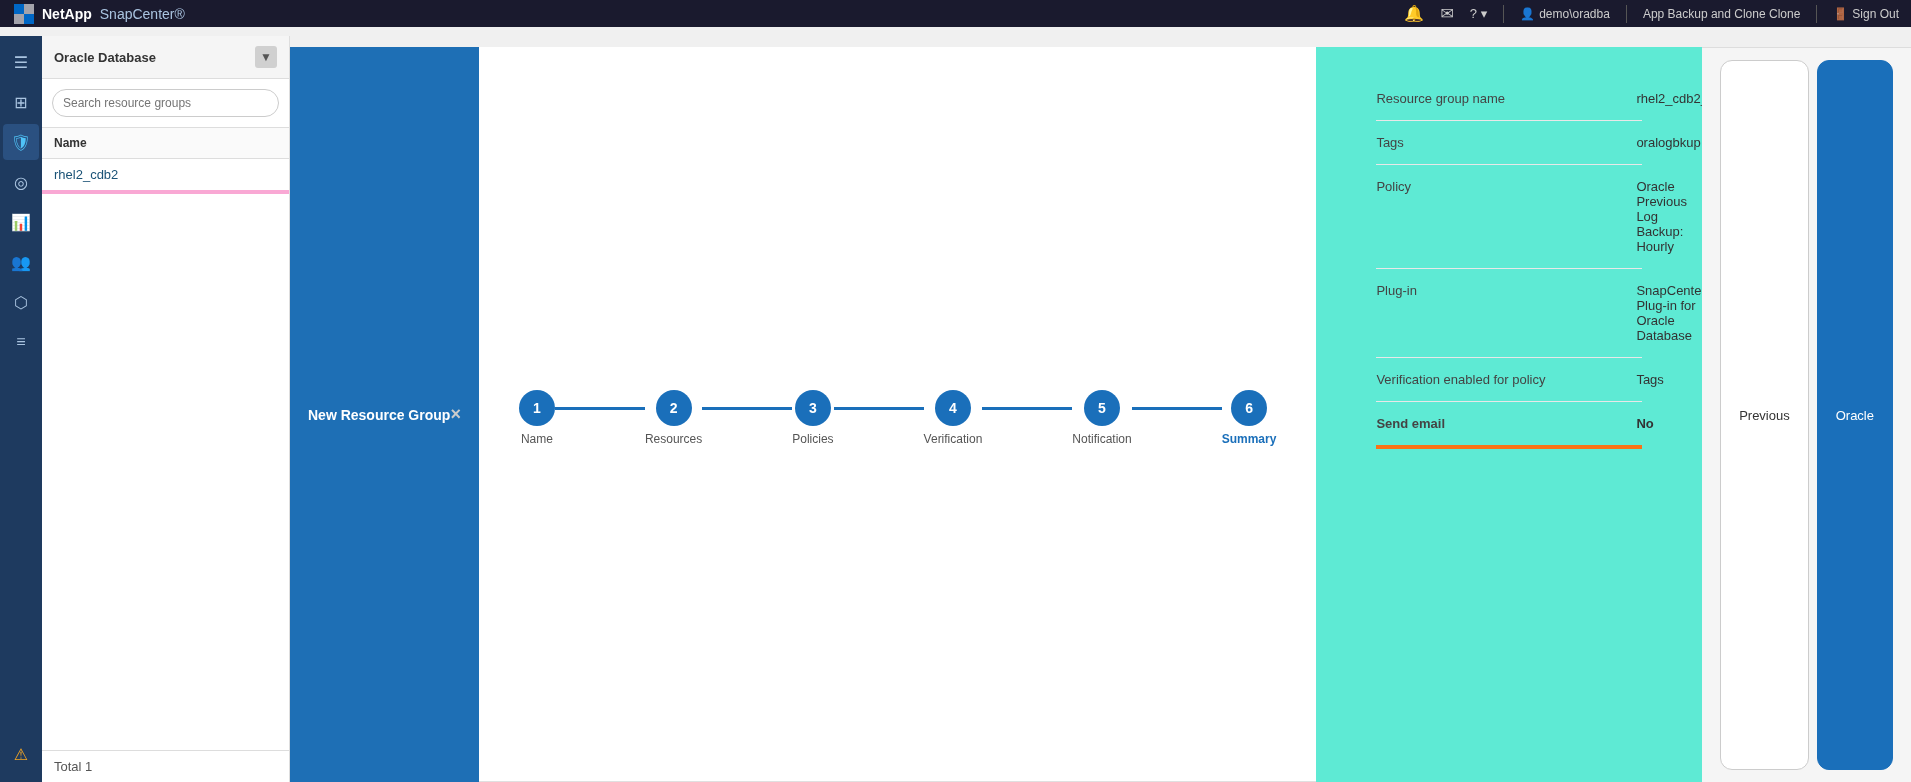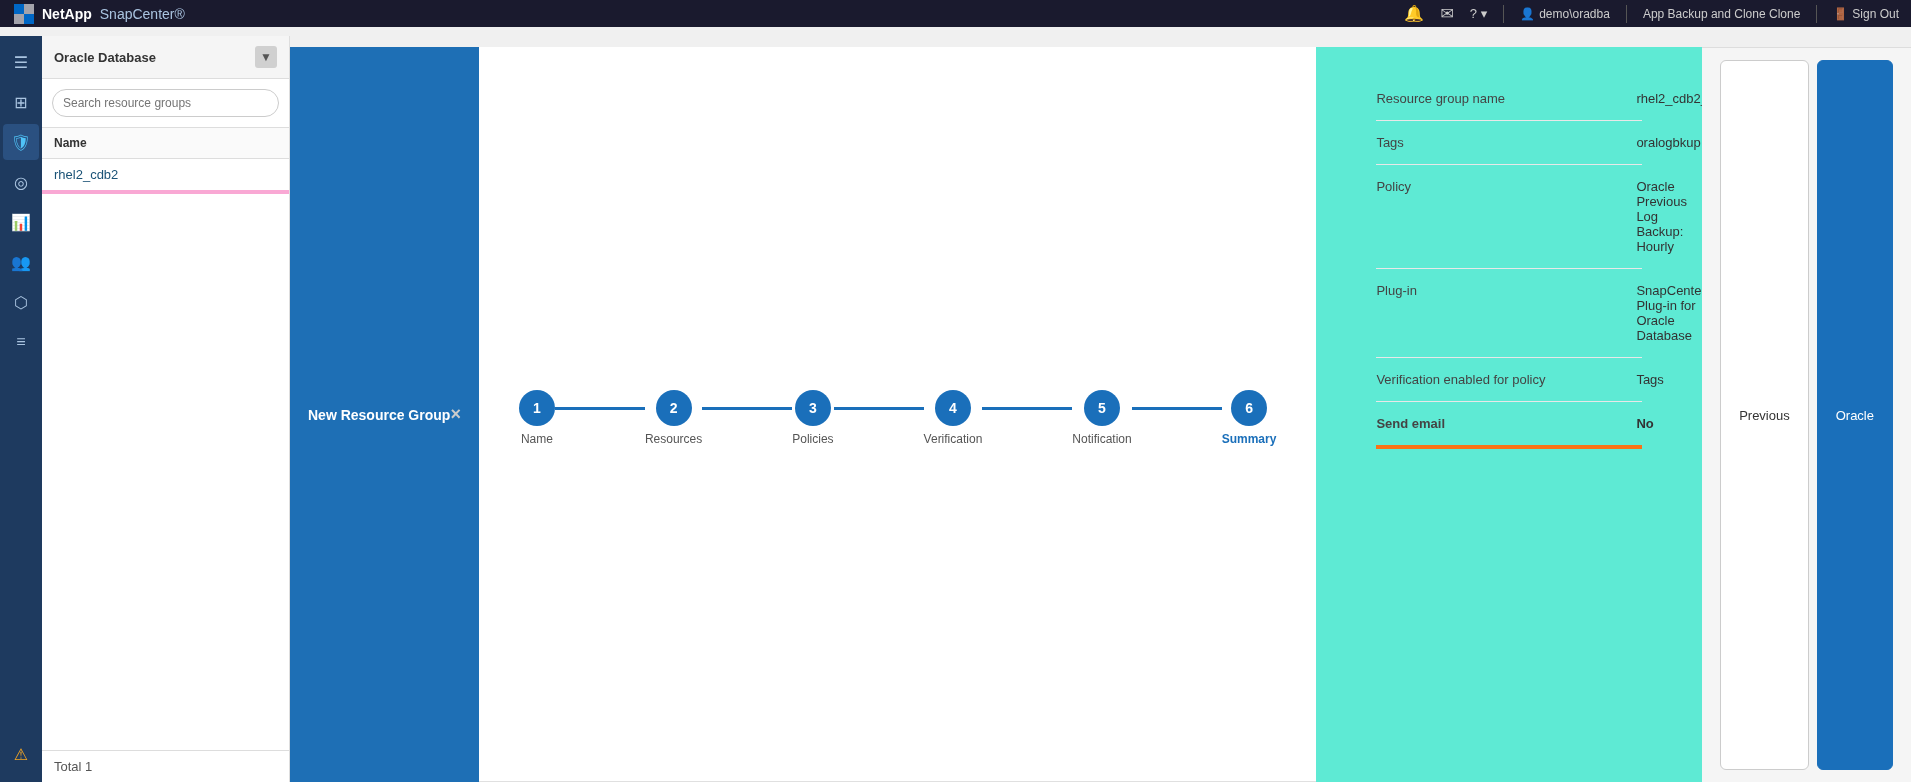--- a/index.html
+++ b/index.html
@@ -285,21 +285,21 @@
       display: flex;
       justify-content: flex-end;
       padding: 12px 18px;
       background: #f5f5f5;
       border-top: 1px solid #ddd;
       gap: 8px;
     }
     .btn {
       padding: 7px 18px;
       border: 1px solid #ccc;
-      border-radius: 6px;
+      border-radius: 12px;
       cursor: pointer;
       font-size: 13px;
       background: #fff;
       color: #333;
     }
     .btn-primary {
       background: #1a6fba;
       color: #fff;
       border-color: #1a6fba;
     }

